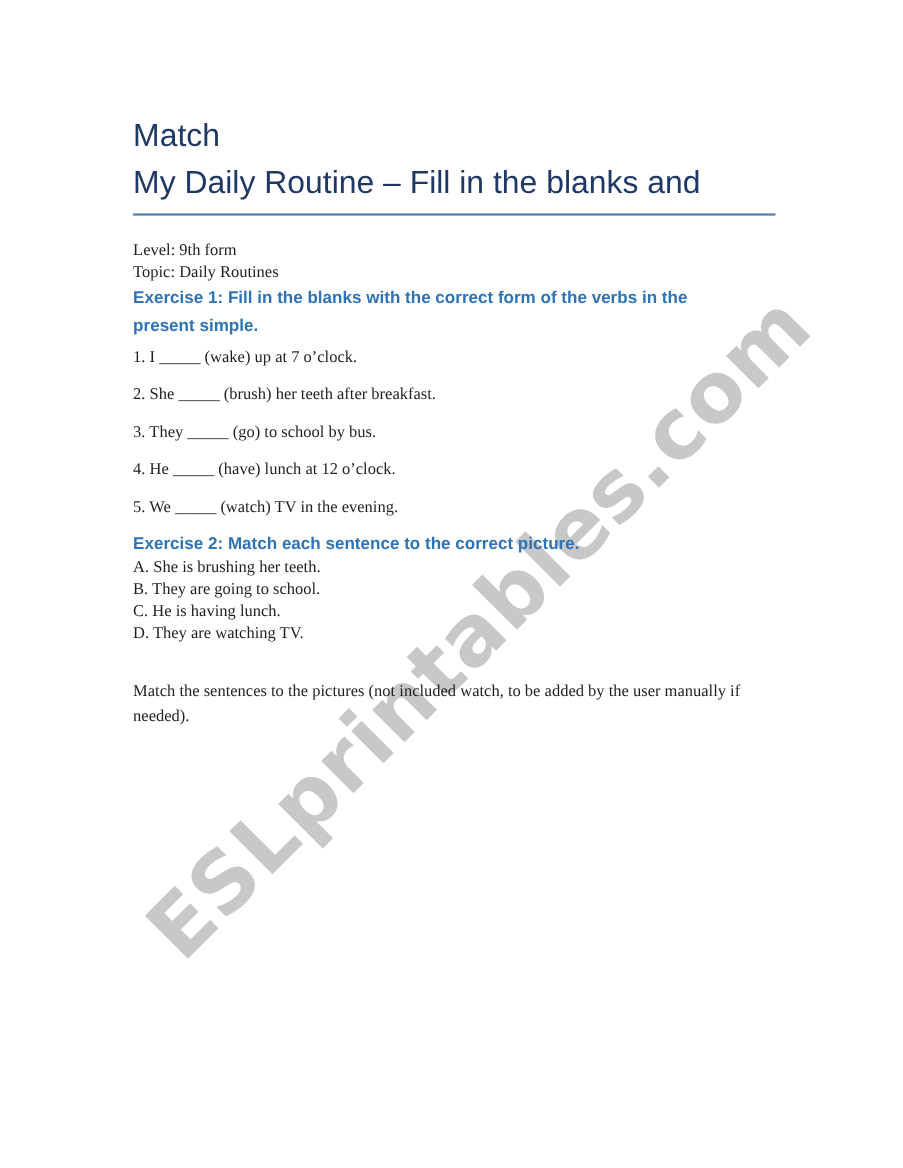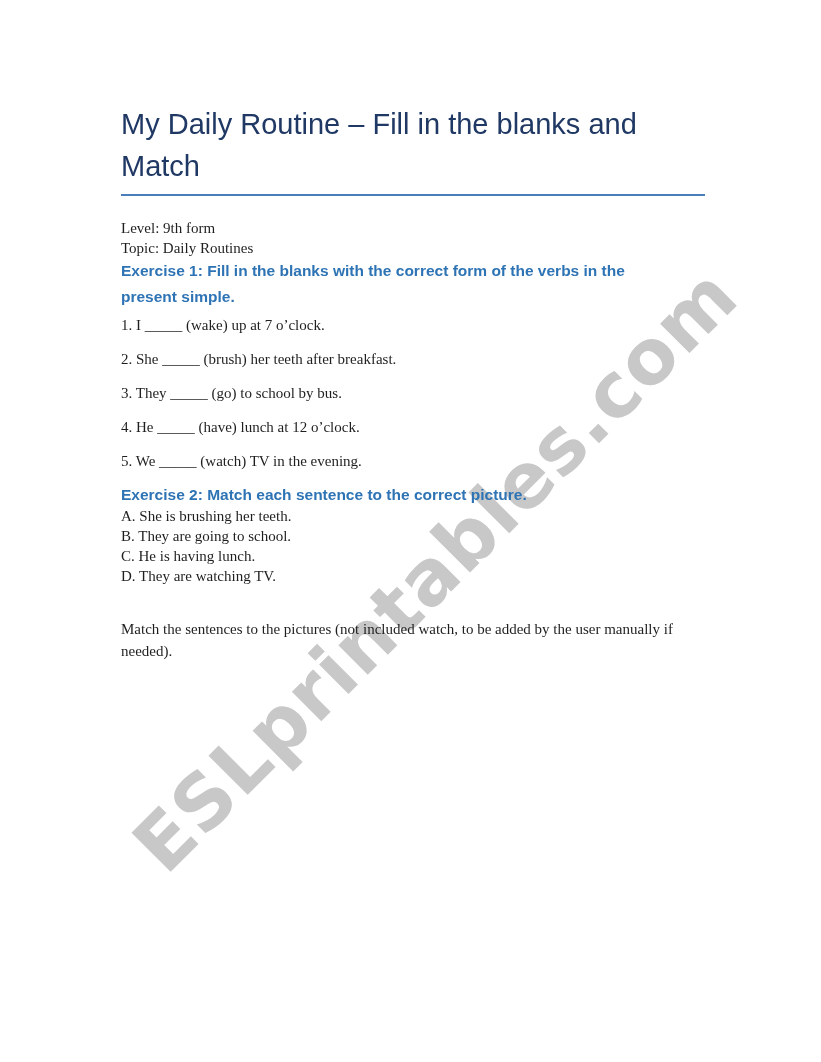--- a/index.html
+++ b/index.html
@@ -95,22 +95,22 @@
 </head>
 <body>
 
 <div class="page">
 
   <div class="watermark">ESLprintables.com</div>
 
   <div class="content">
 
     <h1 class="title">
+      <span class="title-line">Match</span>
       <span class="title-line">My Daily Routine – Fill in the blanks and</span>
-      <span class="title-line">Match</span>
     </h1>
 
     <div class="rule"></div>
 
     <div class="meta">
       <span class="meta-line">Level: 9th form</span>
       <span class="meta-line">Topic: Daily Routines</span>
     </div>
 
     <h2 class="ex-heading ex1-heading">

